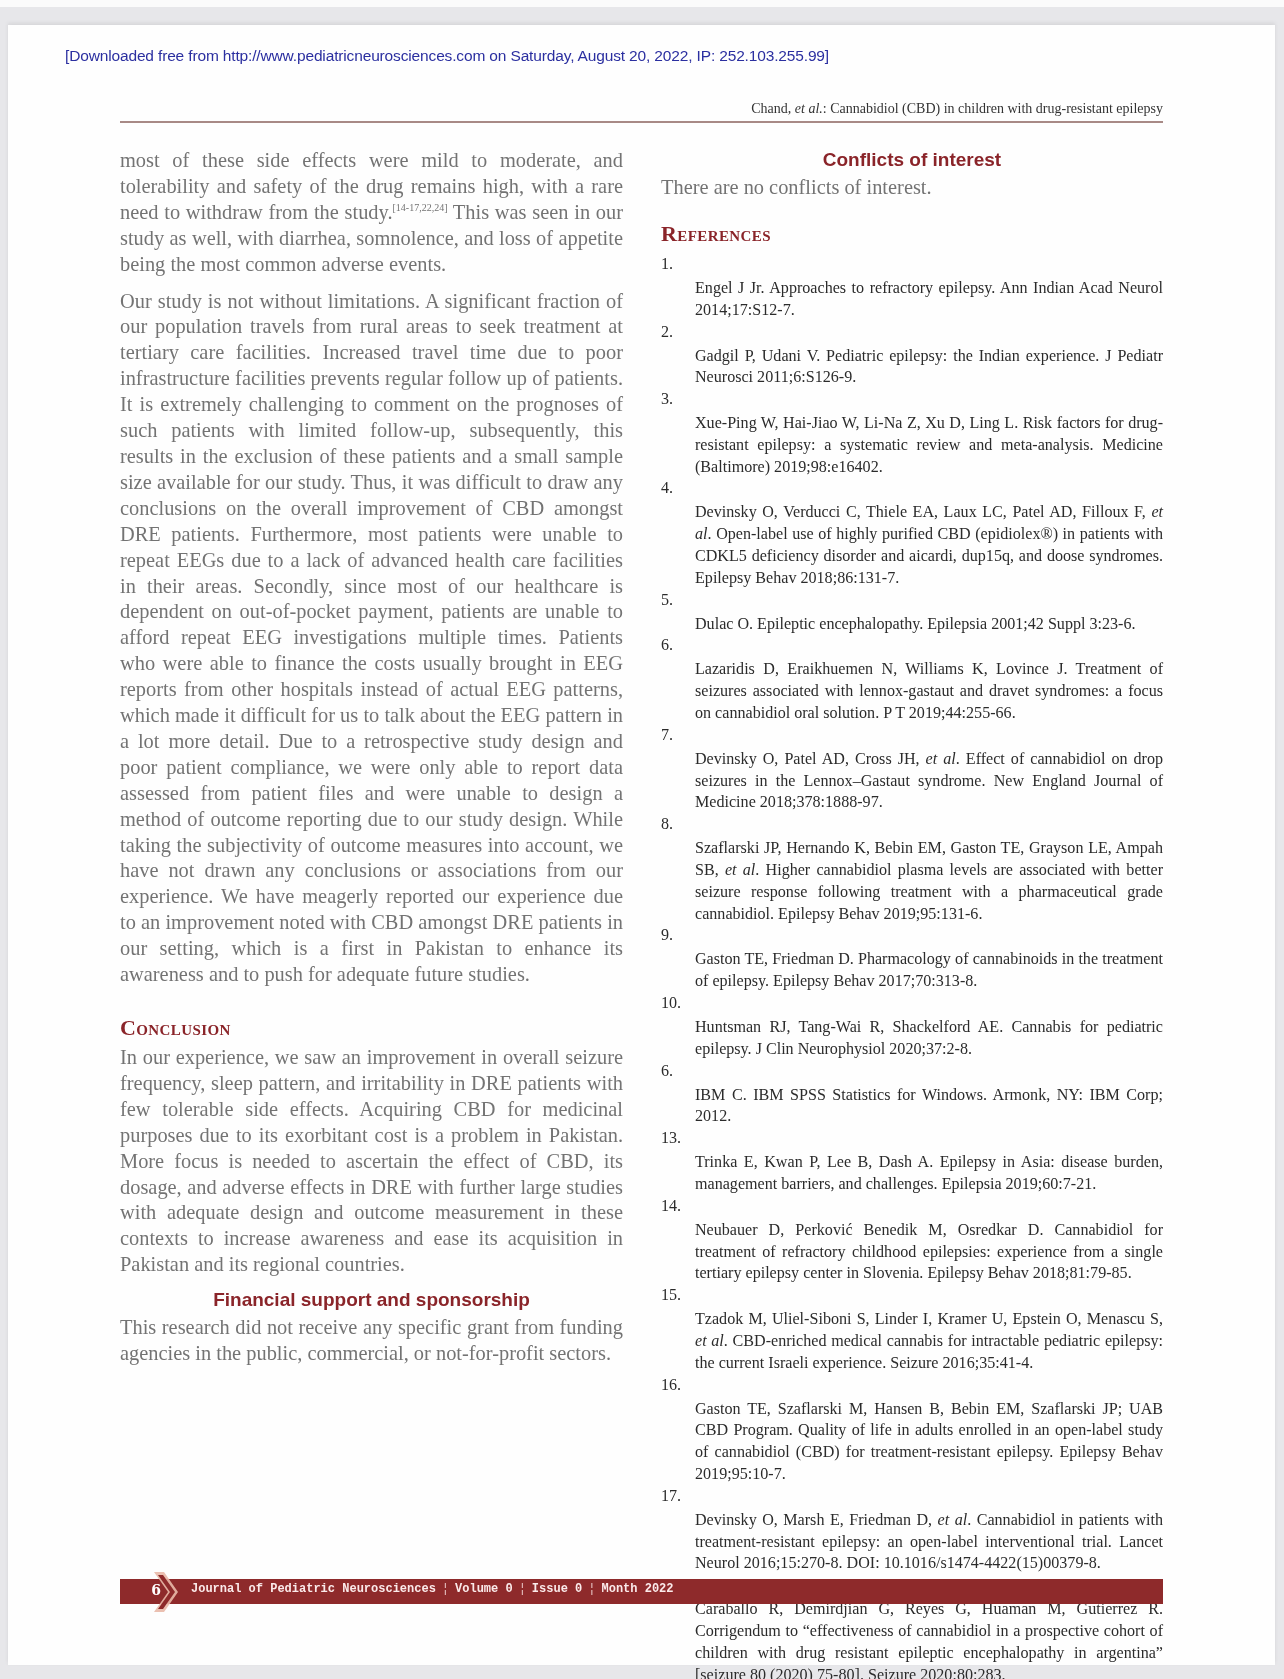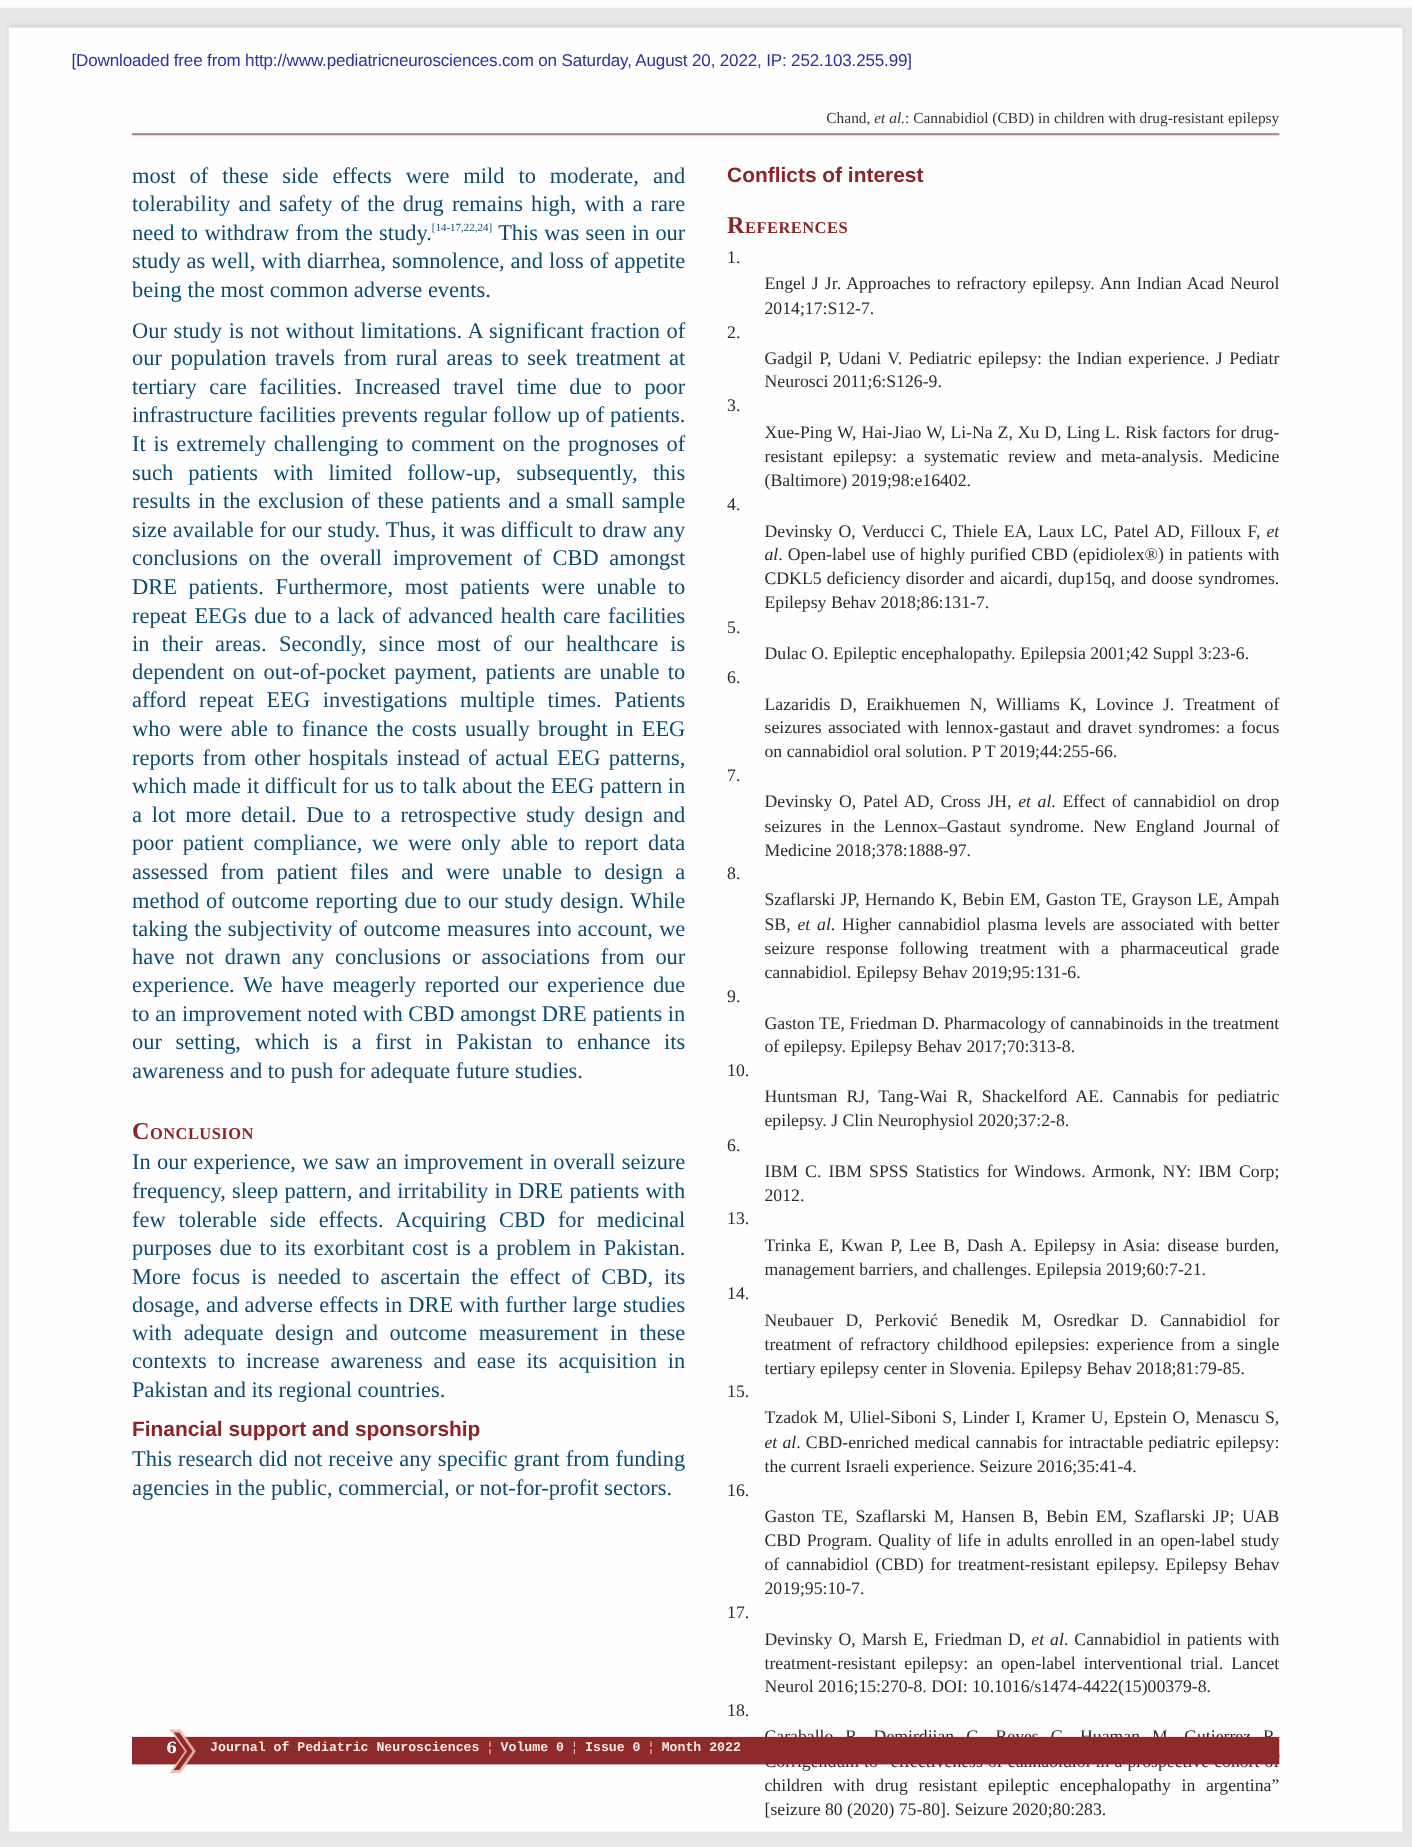--- a/index.html
+++ b/index.html
@@ -21,33 +21,33 @@
     font-size:14px; color:#333;
   }
   .running-head .it { font-style:italic; }
   .head-rule { position:absolute; left:120px; top:121px; width:1043px; height:2px; background:#a88a86; }
 
   .col { position:absolute; }
   .col-left { left:120px; top:148px; width:503px; }
   .col-right { left:661px; top:148px; width:502px; }
 
   .para {
-    font-size:20.4px; line-height:25.9px; text-align:justify; margin:0; color:#0c4a6e;
+    font-size:20.4px; line-height:25.9px; text-align:justify; margin:0; color:#737373;
     hyphens:none;
   }
   .para + .para { margin-top:10px; }
   sup.cite { font-size:10px; line-height:0; vertical-align:8px; }
 
   .sc-head {
     font-size:22px; color:#8a2429; font-variant:small-caps; letter-spacing:0.4px;
     margin:0; line-height:26px;
   }
   .sans-head {
     font-family:"Liberation Sans", sans-serif; font-weight:bold; color:#8a2429;
-    font-size:19px; margin:0; line-height:24px;
+    font-size:19px; margin:0; line-height:24px;text-align:center;
   }
 
   .refs { list-style:none; margin:6px 0 0 0; padding:0; }
   .ref { display:flex; font-size:16.1px; line-height:21.8px; color:#2b2b2b; }
   .ref .num { width:34px; flex:0 0 34px; }
   .ref .txt { flex:1; text-align:justify;margin-top:24px; }
   .ref .txt i { font-style:italic; }
 
   .footer-bar {
     position:absolute; left:120px; top:1579px; width:1043px; height:25px; background:#8e2a2b;
@@ -82,20 +82,21 @@
 
   <h2 class="sc-head" style="margin-top:27px">Conclusion</h2>
   <p class="para" style="margin-top:4px">In our experience, we saw an improvement in overall seizure frequency, sleep pattern, and irritability in DRE patients with few tolerable side effects. Acquiring CBD for medicinal purposes due to its exorbitant cost is a problem in Pakistan. More focus is needed to ascertain the effect of CBD, its dosage, and adverse effects in DRE with further large studies with adequate design and outcome measurement in these contexts to increase awareness and ease its acquisition in Pakistan and its regional countries.</p>
 
   <h3 class="sans-head" style="margin-top:10px">Financial support and sponsorship</h3>
   <p class="para" style="margin-top:3px">This research did not receive any specific grant from funding agencies in the public, commercial, or not-for-profit sectors.</p>
 </div>
 
 <div class="col col-right">
   <h3 class="sans-head">Conflicts of interest</h3>
+  <p class="para" style="margin-top:3px; text-align:left">There are no conflicts of interest.</p>
 
   <h2 class="sc-head" style="margin-top:20px">References</h2>
   <ol class="refs" id="refs">
       <li class="ref">
         <span class="num">1.</span>
         <span class="txt"><span>Engel J Jr. Approaches to refractory epilepsy. Ann Indian Acad Neurol 2014;17:S12-7.</span></span>
       </li>
       <li class="ref">
         <span class="num">2.</span>
         <span class="txt"><span>Gadgil P, Udani V. Pediatric epilepsy: the Indian experience. J Pediatr Neurosci 2011;6:S126-9.</span></span>

